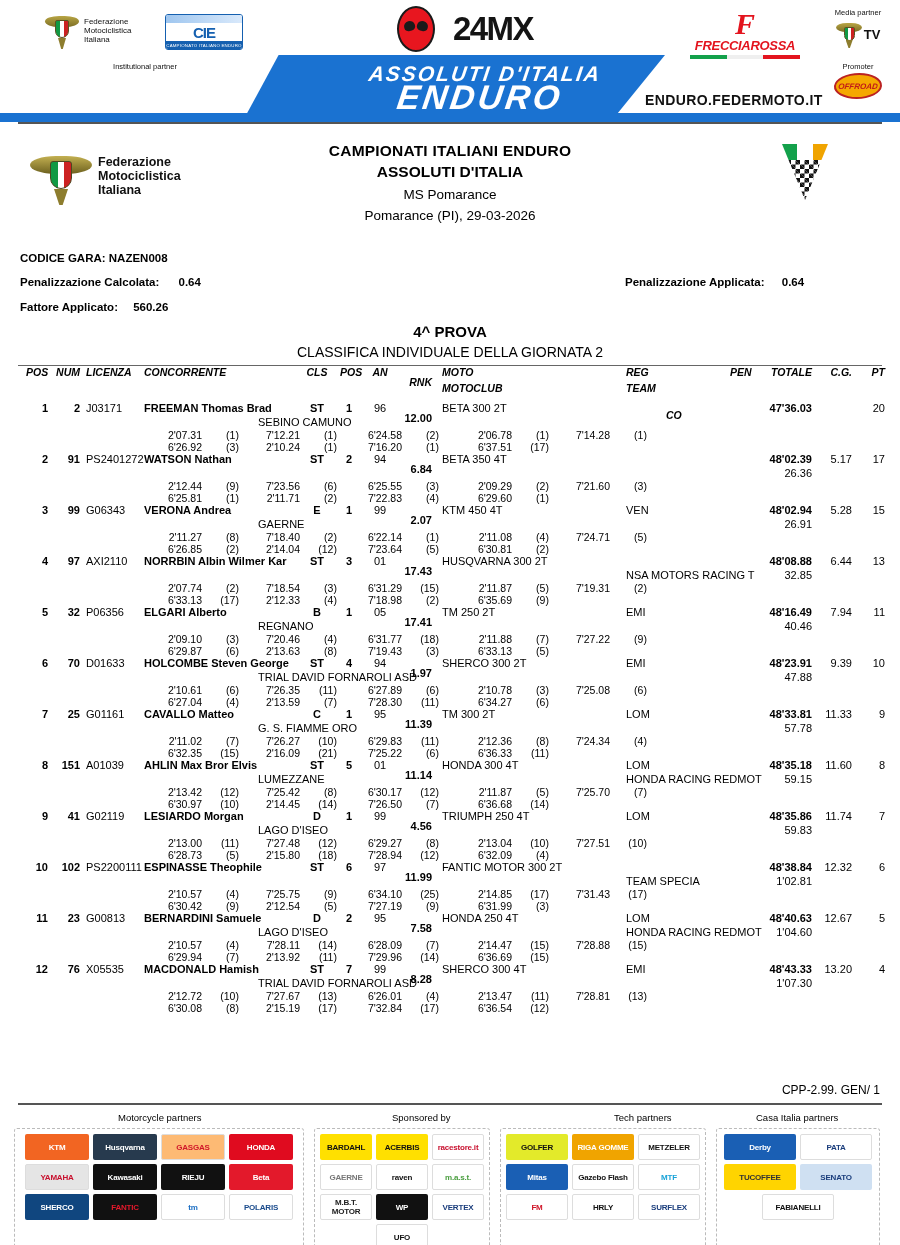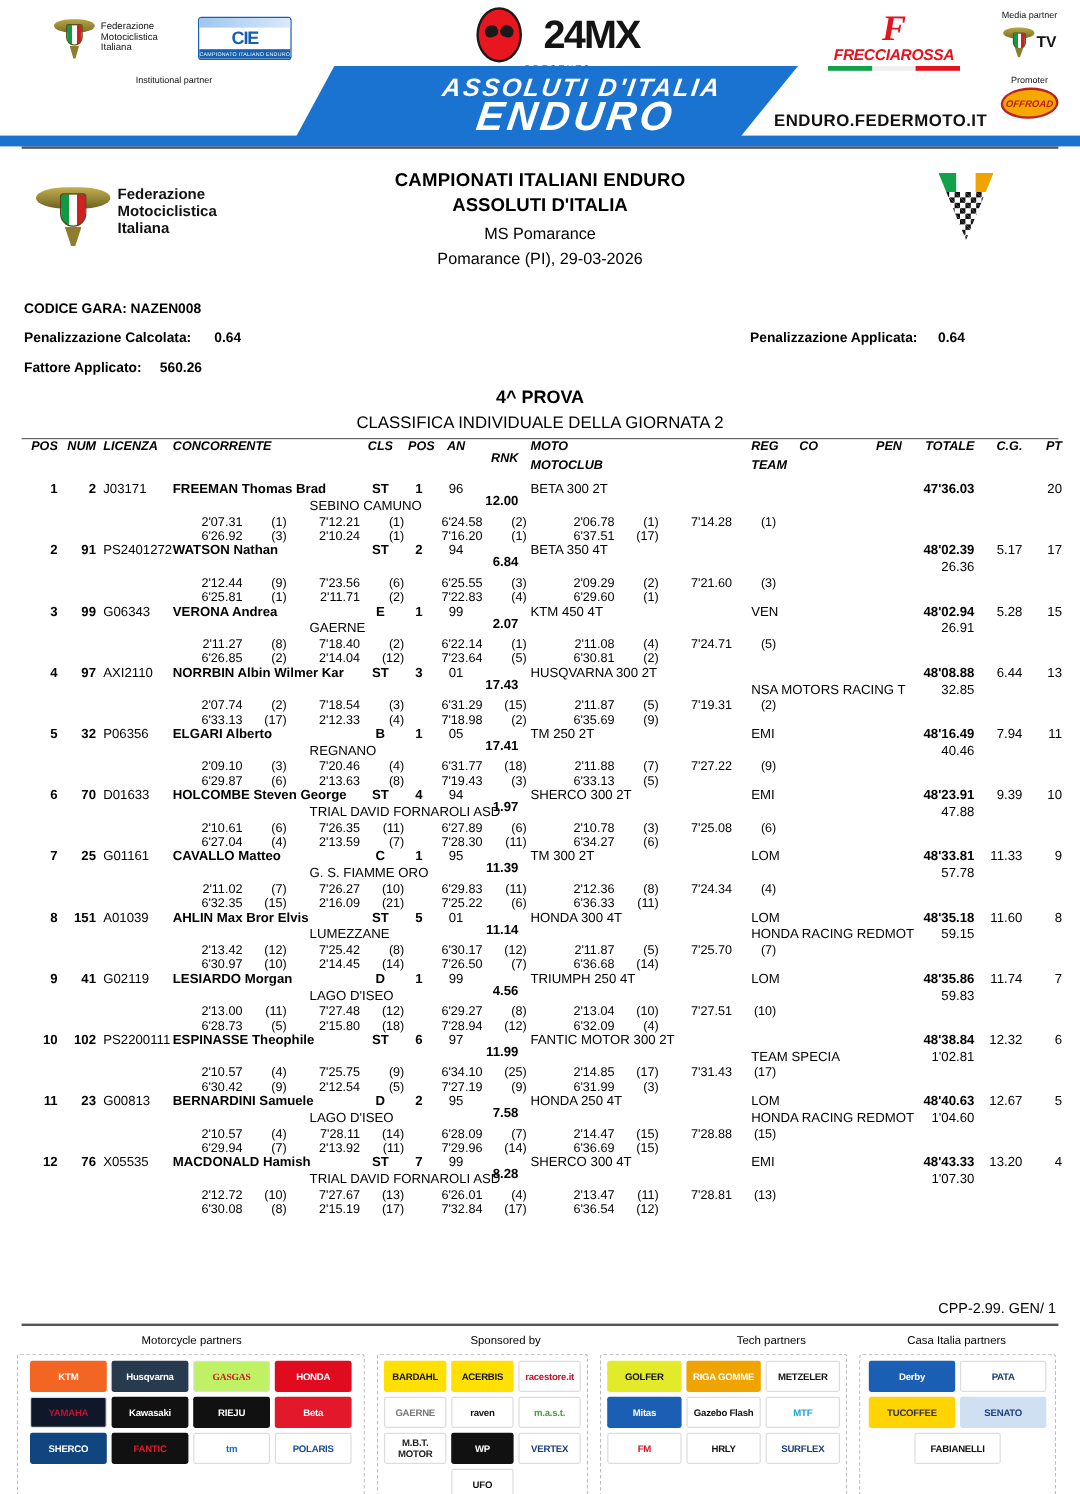--- a/index.html
+++ b/index.html
@@ -315,21 +315,21 @@
     <span class="c-num">NUM</span>
     <span class="c-lic">LICENZA</span>
     <span class="c-name">CONCORRENTE</span>
     <span class="c-cls">CLS</span>
     <span class="c-cpos">POS</span>
     <span class="c-an">AN</span>
     <span class="c-rnk">RNK</span>
     <span class="c-moto">MOTO</span>
     <span class="c-moto" style="top:16px;">MOTOCLUB</span>
     <span class="c-reg">REG</span>
-    <span style="left:648px;">CO</span>
+    <span style="left:648px;margin-top:43px;">CO</span>
     <span style="left:712px;">PEN</span>
     <span class="c-reg" style="top:16px;">TEAM</span>
     <span class="c-tot">TOTALE</span>
     <span class="c-cg">C.G.</span>
     <span class="c-pt">PT</span>
   </div>
 
   <div class="rows" id="rows-container">
       <div class="rider">
         <span class="c-pos">1</span>
@@ -672,23 +672,23 @@
   <div class="p-heads">
     <span style="left:118px;">Motorcycle partners</span>
     <span style="left:392px;">Sponsored by</span>
     <span style="left:614px;">Tech partners</span>
     <span style="left:756px;">Casa Italia partners</span>
   </div>
   <div class="p-grid">
     <div class="p-group g1" id="grp-moto">
         <div class="chip" style="background: rgb(242, 101, 34); color: rgb(255, 255, 255);">KTM</div>
         <div class="chip" style="background: rgb(39, 58, 78); color: rgb(255, 255, 255);">Husqvarna</div>
-        <div class="chip" style="background: #bef264; color: rgb(208, 23, 42); border: 1px solid rgb(221, 221, 221); font-family: Liberation Serif, serif;">GASGAS</div>
+        <div class="chip" style="background: #fdba74; color: rgb(208, 23, 42); border: 1px solid rgb(221, 221, 221);">GASGAS</div>
         <div class="chip" style="background: rgb(224, 11, 31); color: rgb(255, 255, 255);">HONDA</div>
-        <div class="chip" style="background: #0f172a; color: rgb(200, 16, 46); border: 1px solid rgb(221, 221, 221);">YAMAHA</div>
+        <div class="chip" style="background: #e5e5e5; color: rgb(200, 16, 46); border: 1px solid rgb(221, 221, 221);">YAMAHA</div>
         <div class="chip" style="background: rgb(17, 17, 17); color: rgb(255, 255, 255);">Kawasaki</div>
         <div class="chip" style="background: rgb(17, 17, 17); color: rgb(255, 255, 255);">RIEJU</div>
         <div class="chip" style="background: rgb(227, 25, 43); color: rgb(255, 255, 255);">Beta</div>
         <div class="chip" style="background: rgb(16, 70, 127); color: rgb(255, 255, 255);">SHERCO</div>
         <div class="chip" style="background: rgb(17, 17, 17); color: rgb(227, 25, 43);">FANTIC</div>
         <div class="chip" style="background: rgb(255, 255, 255); color: rgb(28, 111, 196); border: 1px solid rgb(221, 221, 221);">tm</div>
         <div class="chip" style="background: rgb(255, 255, 255); color: rgb(26, 75, 140); border: 1px solid rgb(221, 221, 221);">POLARIS</div>
       </div>
     <div class="p-group g2" id="grp-tech">
         <div class="chip" style="background: rgb(255, 224, 0); color: rgb(17, 17, 17);">BARDAHL</div>

